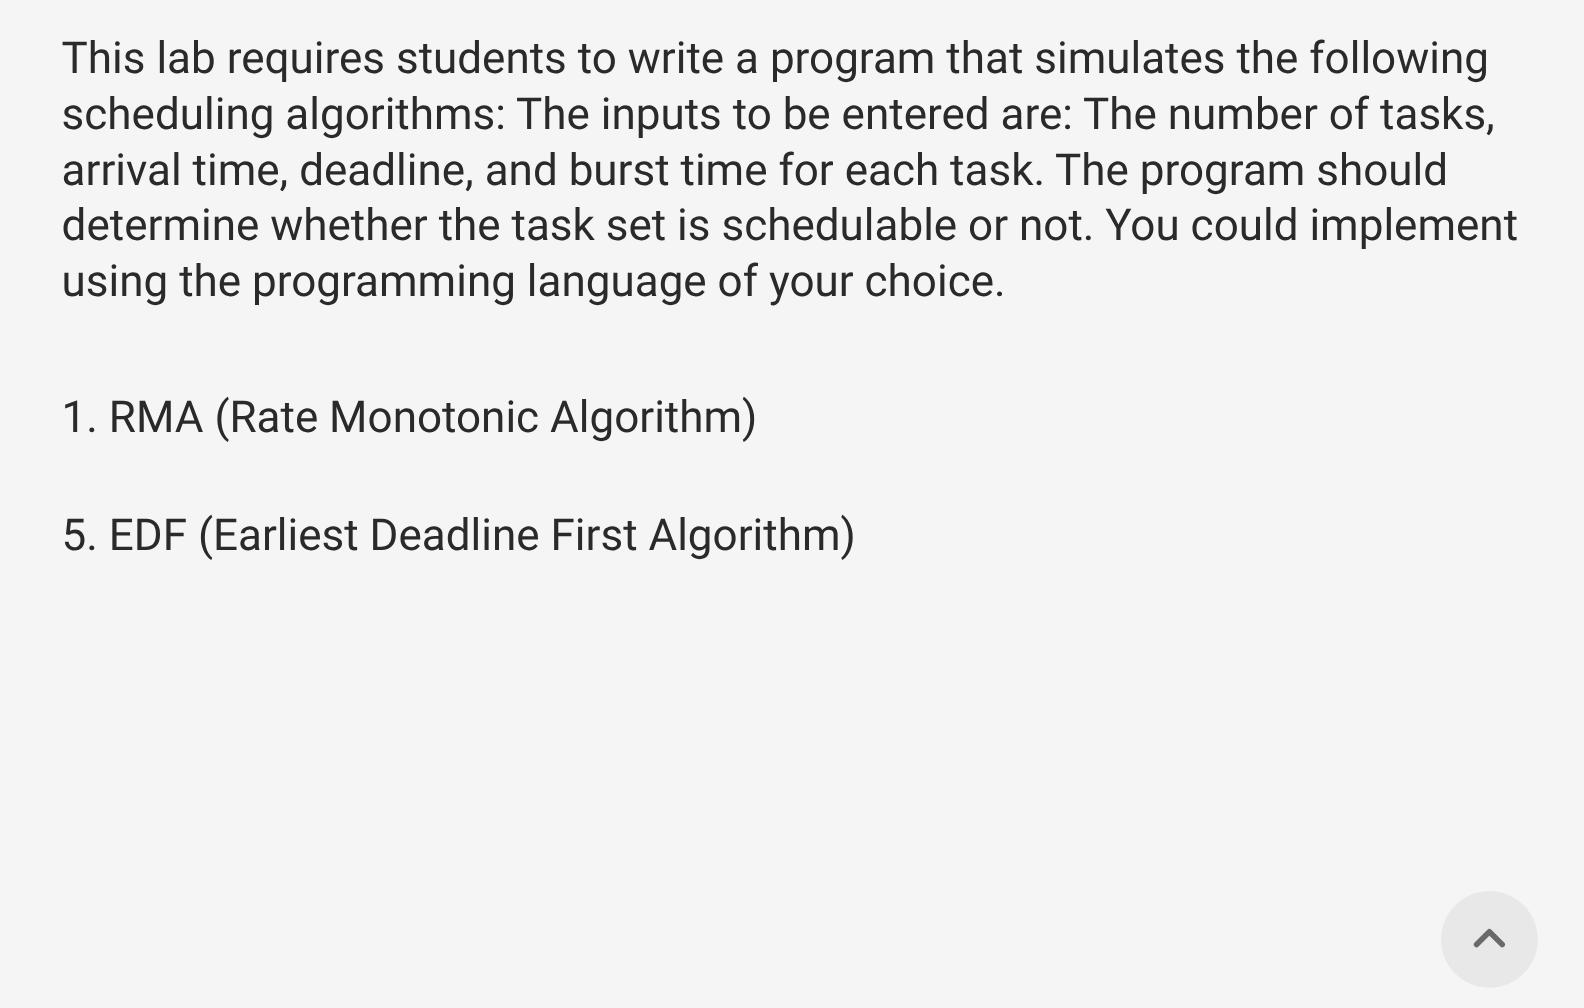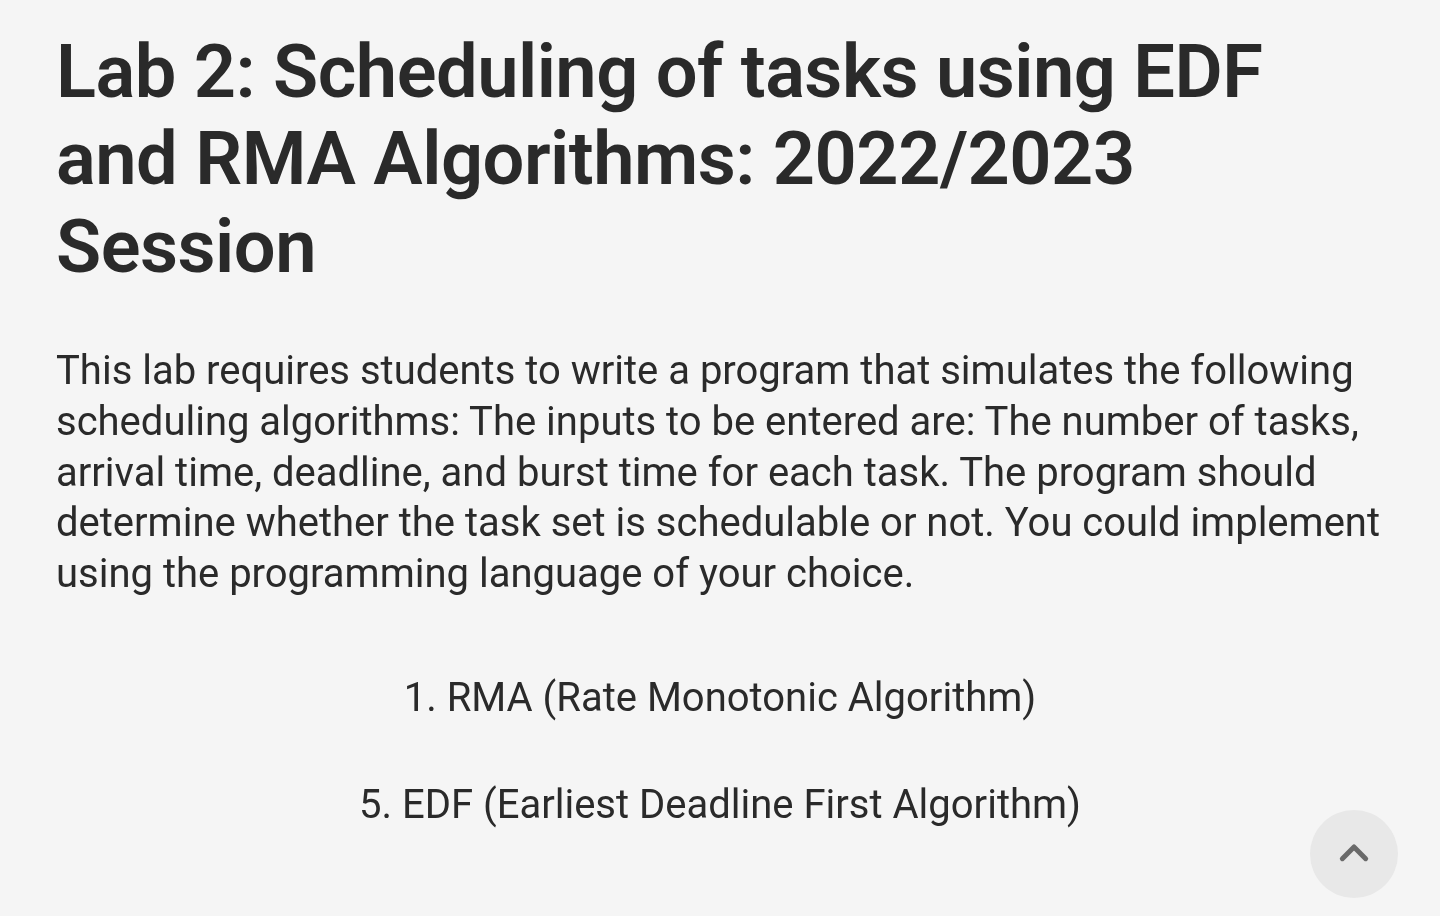--- a/index.html
+++ b/index.html
@@ -41,21 +41,20 @@
       line-height: 1.27;
       margin-bottom: 73px;
     }
     
     .list-item {
       font-size: 40px;
       font-weight: 400;
       color: #2a2a2a;
       line-height: 1.27;
       margin-bottom: 56px;
-      text-align: center;
     }
     
     .fab {
       position: absolute;
       bottom: 18px;
       right: 42px;
       width: 88px;
       height: 88px;
       border-radius: 50%;
       background-color: #e8e8e8;
@@ -67,21 +66,20 @@
     
     .fab svg {
       width: 40px;
       height: 40px;
     }
   </style>
 </head>
 <body>
 
 <div class="container">
-  <h1 class="title">Lab 2: Scheduling of tasks using EDF and RMA Algorithms: 2022/2023 Session</h1>
 
   <p class="description">This lab requires students to write a program that simulates the following scheduling algorithms: The inputs to be entered are: The number of tasks, arrival time, deadline, and burst time for each task. The program should determine whether the task set is schedulable or not. You could implement using the programming language of your choice.</p>
 
   <p class="list-item">1. RMA (Rate Monotonic Algorithm)</p>
 
   <p class="list-item">5. EDF (Earliest Deadline First Algorithm)</p>
 
   <div class="fab">
     <span>
       <svg viewBox="0 0 24 24" fill="none" stroke="#6a6a6a" stroke-width="3" stroke-linecap="round" stroke-linejoin="round">

